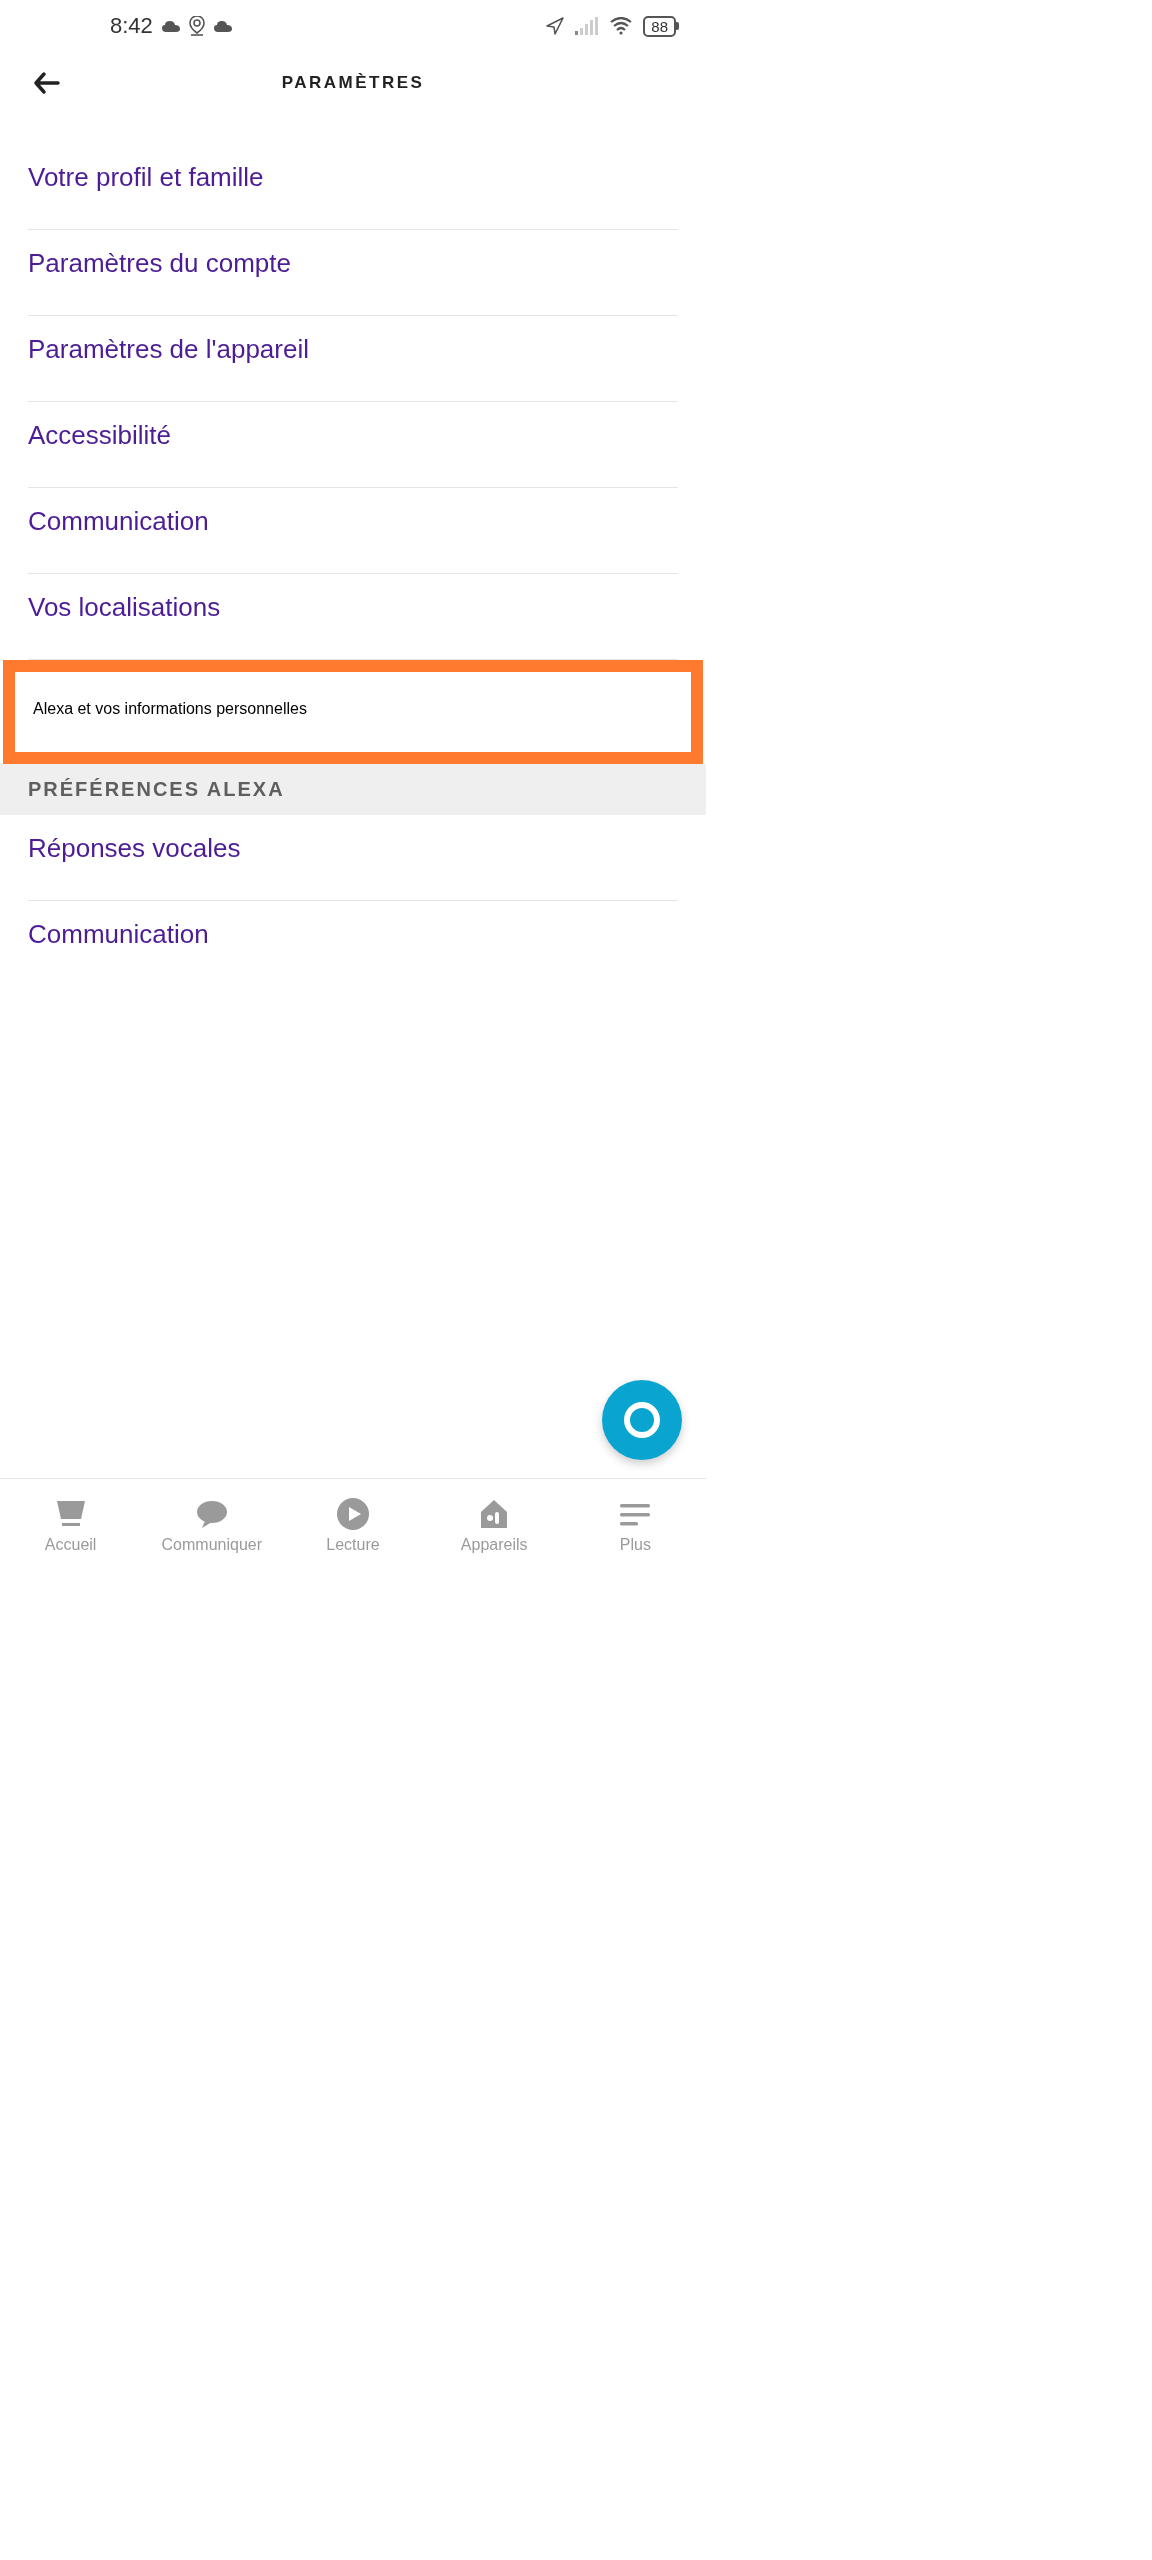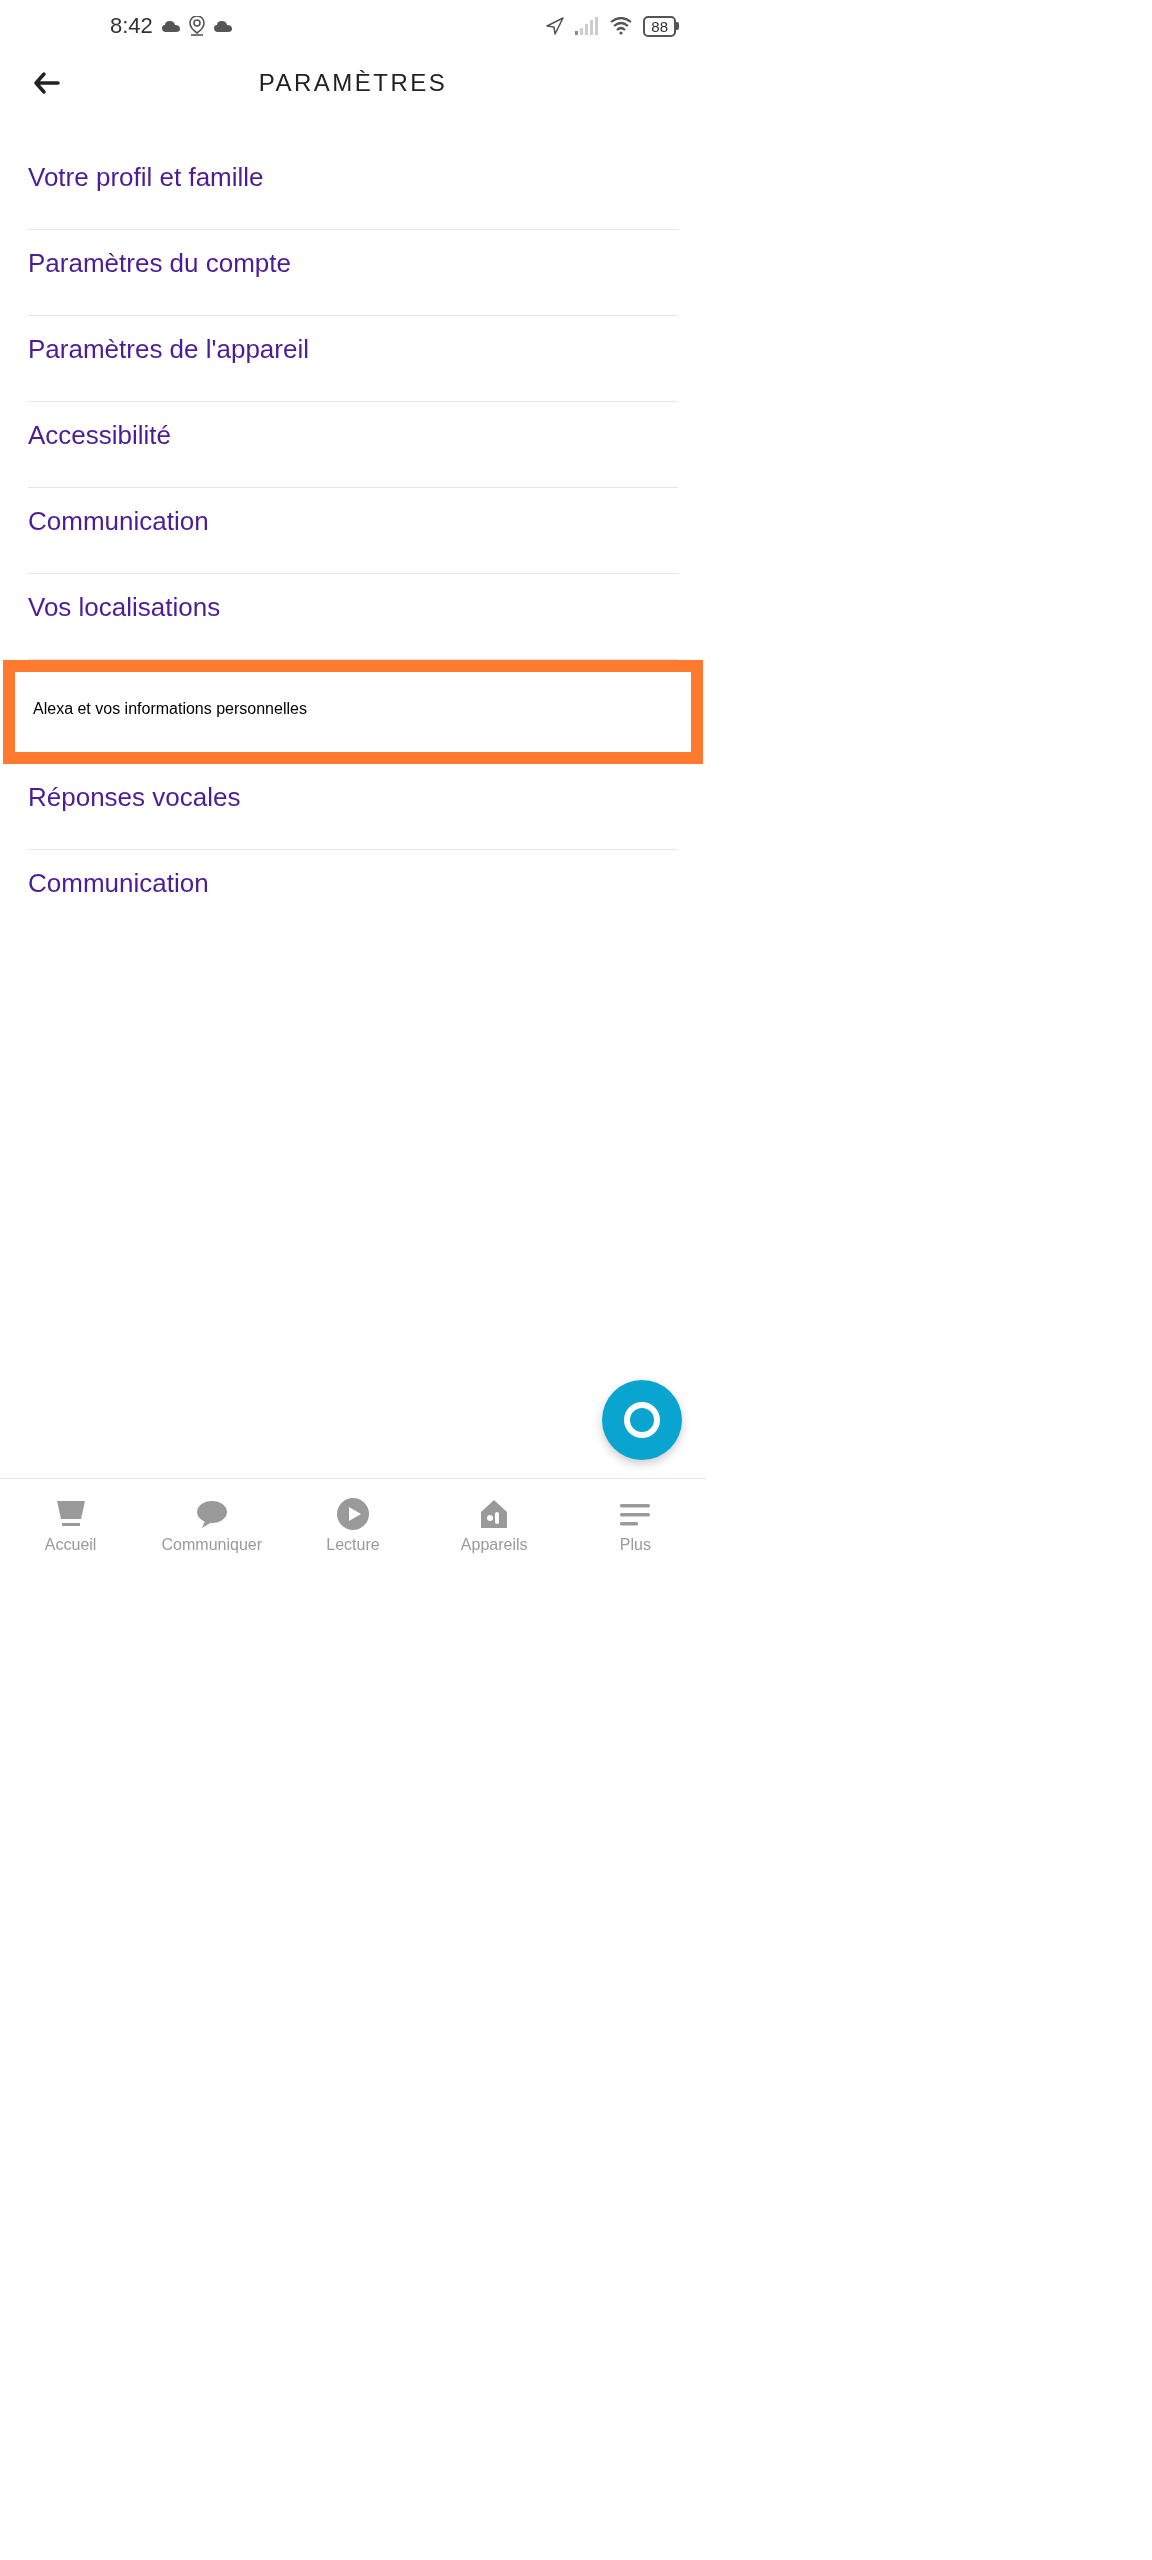--- a/index.html
+++ b/index.html
@@ -71,22 +71,22 @@
     .back-btn {
       position: absolute;
       left: 30px;
       display: flex;
       align-items: center;
       justify-content: center;
     }
     .app-title {
       flex: 1;
       text-align: center;
-      font-size: 24px;
-      font-weight: 400;
+      font-size: 17px;
+      font-weight: 700;
       letter-spacing: 2.5px;
       color: #222;
     }
     
     .settings {
       padding-top: 30px;
     }
     .list-item {
       padding: 32px 28px 36px 28px;
       font-size: 26px;
@@ -245,20 +245,21 @@
       <div class="list-item"><span>Accessibilité</span></div>
     </div>
   <div class="item-wrap">
       <div class="list-item"><span>Communication</span></div>
     </div>
   <div class="item-wrap">
       <div class="list-item"><span>Vos localisations</span></div>
     </div>
   <div class="highlighted"><span>Alexa et vos informations personnelles</span></div>
 
+  <div class="section-header">PRÉFÉRENCES ALEXA</div>
 
   <div class="item-wrap">
       <div class="list-item"><span>Réponses vocales</span></div>
     </div>
   <div class="item-wrap">
       <div class="list-item" style="border-bottom:none;"><span>Communication</span></div>
     </div>
 </div>
 
 <div class="fab">

